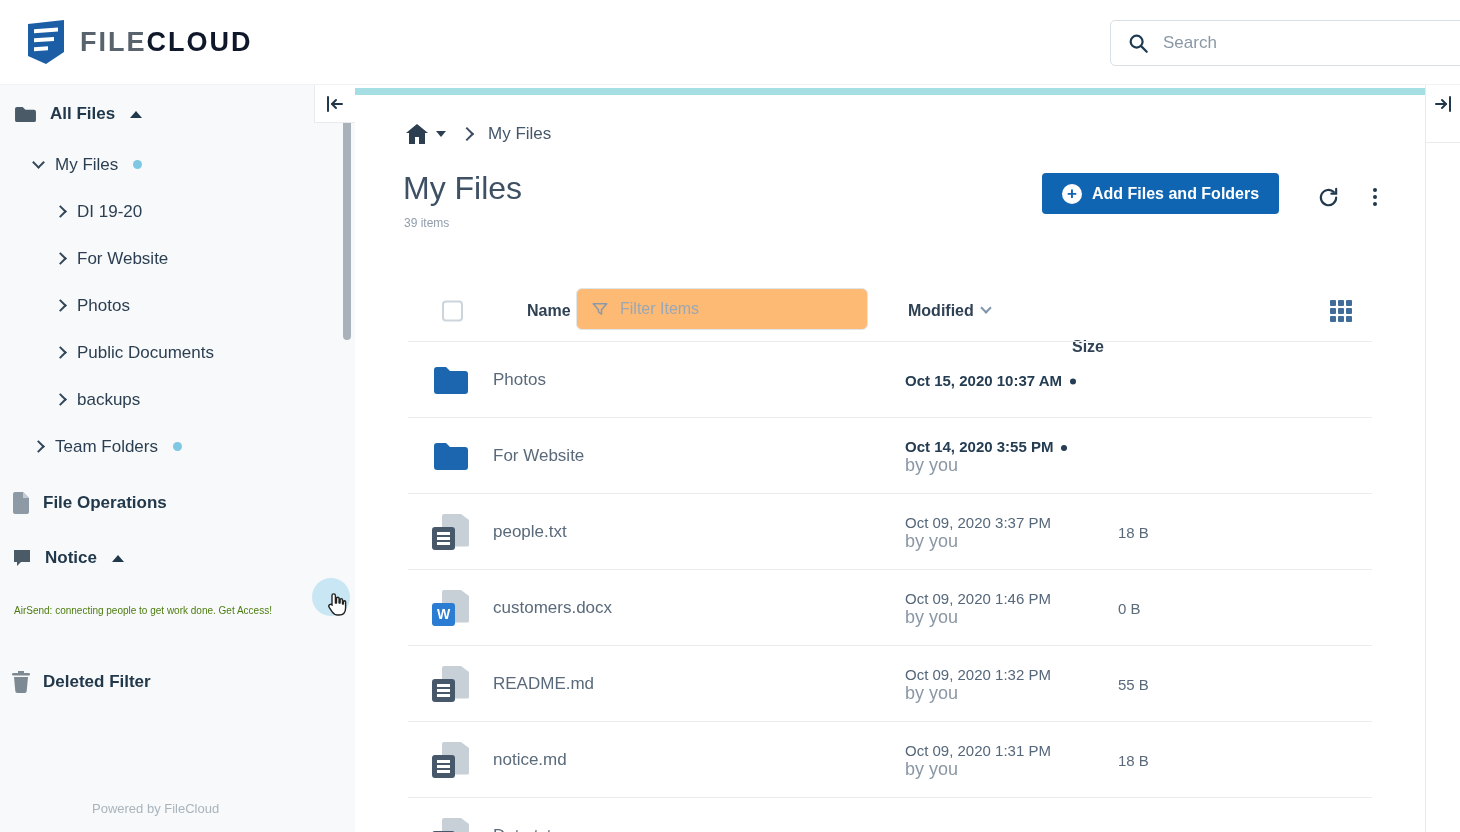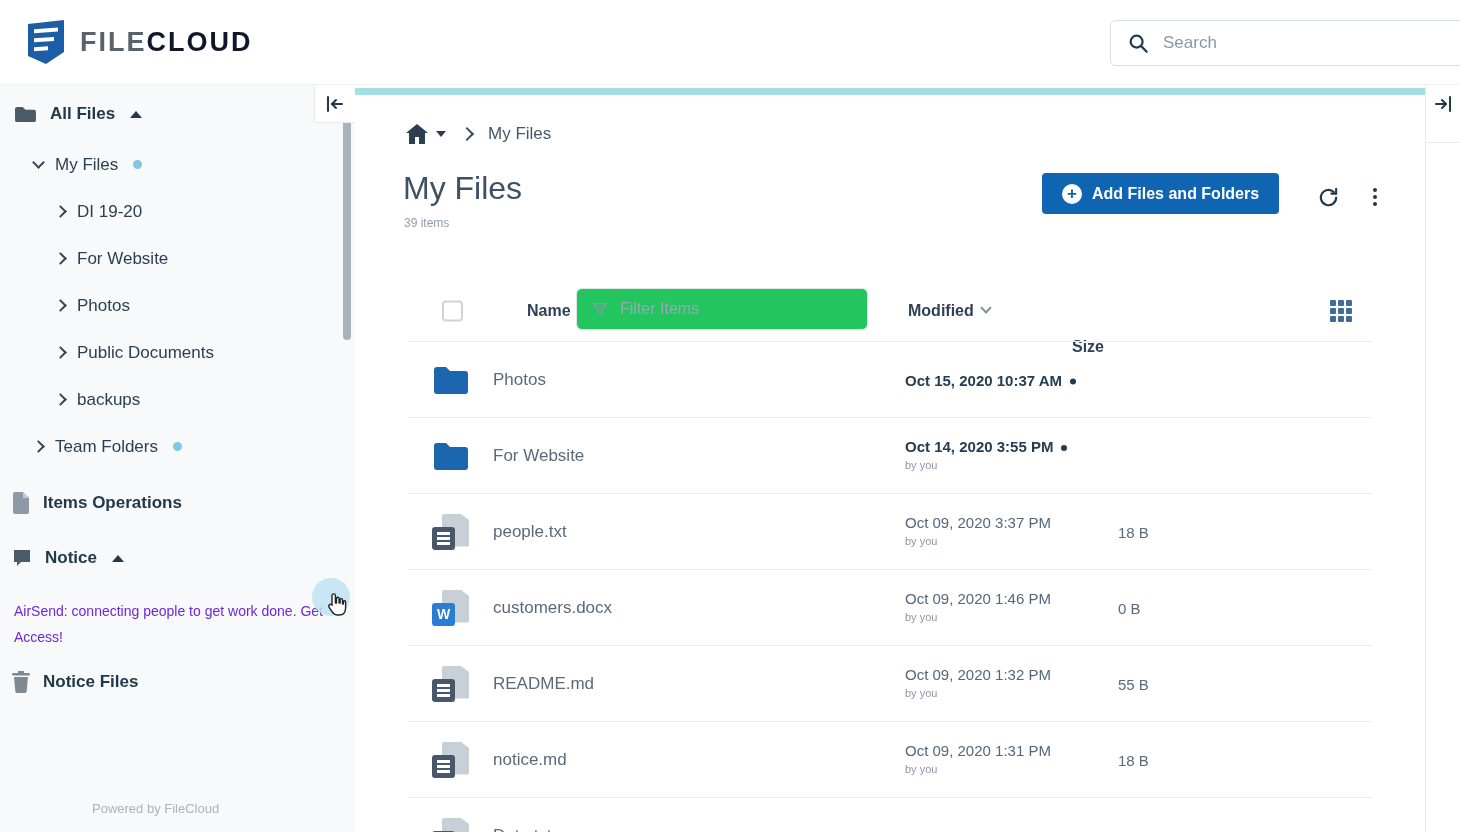--- a/index.html
+++ b/index.html
@@ -23,21 +23,21 @@
   .tree { position:absolute; top:56px; left:0; right:0; }
   .tree-item { height:47px; display:flex; align-items:center; gap:12px; font-size:17px; color:#2c3f52; cursor:pointer; }
   .tree-item.lv1 { padding-left:34px; }
   .tree-item.lv2 { padding-left:56px; }
   .tree-item.faded { opacity:.3; }
   .chev { width:9px; height:9px; border-right:2px solid #33475a; border-top:2px solid #33475a; transform:rotate(45deg); flex:none; }
   .tree-item.expanded .chev { transform:rotate(135deg); margin-top:-5px; }
   .sync-dot { width:9px; height:9px; border-radius:50%; background:#7ec8e3; margin-left:3px; flex:none; }
   .file-ops { left:12px; top:407px; }
   .notice-h { left:12px; top:463px; }
-  .notice-text { position:absolute; left:14px; top:513px; width:312px; font-size:14px; line-height:26px; color:#6d28d9; font-weight:400; }
+  .notice-text { position:absolute; left:14px; top:513px; width:312px; font-size:10px; line-height:26px; color:#4d7c0f; font-weight:400; }
   .deleted { left:12px; top:586px; }
   .powered { position:absolute; left:92px; top:716px; font-size:13px; color:#aab4bc; }
   .sb-scrollbar { position:absolute; right:4px; top:3px; width:8px; height:252px; border-radius:4px; background:#a9b2ba; cursor:grab; }
 
   
   .collapse-btn { position:absolute; left:314px; top:85px; width:41px; height:38px; background:#fff; border:1px solid #e7ebee; border-top:0; border-right:0; z-index:6; display:flex; align-items:center; justify-content:center; cursor:pointer; }
 
   
   .main { position:absolute; left:355px; top:85px; width:1070px; bottom:0; background:#fff; z-index:2; }
   .teal-bar { position:absolute; top:3px; left:0; right:0; height:7px; background:#a5dfe4; }
@@ -52,21 +52,21 @@
   .plus-circle { width:20px; height:20px; border-radius:50%; background:#fff; color:#1065b3; font-size:17px; font-weight:700; display:flex; align-items:center; justify-content:center; line-height:1; padding-bottom:1px; }
   .icon-btn { position:absolute; width:34px; height:34px; background:none; border:0; display:flex; align-items:center; justify-content:center; cursor:pointer; }
   .refresh { top:95px; left:956px; }
   .kebab { top:95px; left:1003px; }
   .dots { width:4px; height:4px; border-radius:50%; background:#22374a; box-shadow:0 -7px 0 #22374a, 0 7px 0 #22374a; }
 
   
   .table-header { position:absolute; top:195px; left:0; right:0; height:61px; }
   .checkbox { position:absolute; left:87px; top:50%; transform:translateY(-50%); width:21px; height:21px; border:2px solid #ccd5dc; border-radius:4px; background:#fff; cursor:pointer; }
   .col-name { position:absolute; left:138px; top:50%; transform:translateY(-50%); font-weight:bold; font-size:16px; color:#2f4154; cursor:pointer;margin-left:34px; }
-  .filter-box { position:absolute; left:221px; top:8px; width:292px; height:42px; border:1px solid #e0e6ea; border-radius:6px; display:flex; align-items:center; gap:11px; padding:0 14px; background:#22c55e; cursor:text; }
+  .filter-box { position:absolute; left:221px; top:8px; width:292px; height:42px; border:1px solid #e0e6ea; border-radius:6px; display:flex; align-items:center; gap:11px; padding:0 14px; background:#fdba74; cursor:text; }
   .filter-box input { border:0; outline:0; flex:1; font-size:16px; color:#3c4d61; background:transparent; font-family:inherit; }
   .filter-box input::placeholder { color:#9aa7b5; }
   .col-mod { position:absolute; left:553px; top:50%; transform:translateY(-50%); font-weight:bold; font-size:16px; color:#2f4154; display:flex; align-items:center; gap:8px; cursor:pointer; }
   .chev-sm { width:8px; height:8px; border-right:2px solid #7e95aa; border-top:2px solid #7e95aa; transform:rotate(135deg); margin-top:-5px; }
   .col-size { position:absolute; left:717px; top:50%; transform:translateY(-50%); font-weight:bold; font-size:16px; color:#2f4154; cursor:pointer;margin-top:36px; }
   .grid-toggle { position:absolute; left:975px; top:50%; transform:translateY(-50%); cursor:pointer; background:none; border:0; }
   .grid-ico { display:grid; grid-template-columns:repeat(3, 6px); grid-gap:2px; }
   .grid-ico i { width:6px; height:6px; background:#3f6c99; border-radius:1px; }
 
   
@@ -80,21 +80,21 @@
   .ic-file .badge { position:absolute; left:0; bottom:0; width:23px; height:23px; border-radius:3px; background:#47586b; display:flex; align-items:center; justify-content:center; }
   .type-word .badge { background:#2b7cd3; }
   .bars { display:block; width:13px; height:3px; background:#fff; box-shadow:0 -5px 0 #fff, 0 5px 0 #fff; }
   .wl { display:none; color:#fff; font-weight:bold; font-size:14px; line-height:1; }
   .type-word .wl { display:block; }
   .file-name { position:absolute; left:85px; top:50%; transform:translateY(-50%); font-size:17px; color:#5a6a7a; }
   .mod-cell { position:absolute; left:497px; top:50%; transform:translateY(-50%); font-size:15px; color:#55677a; line-height:19px; white-space:nowrap; }
   .mod-date.bold { font-weight:bold; color:#253d52; }
   .mod-dot { display:none; width:6px; height:6px; border-radius:50%; background:#253d52; margin-left:8px; vertical-align:middle; }
   .has-dot .mod-dot { display:inline-block; }
-  .mod-by { display:block; font-size:11px; color:#8a97a5; }
+  .mod-by { display:block; font-size:18px; color:#8a97a5; }
   .size-cell { position:absolute; left:710px; top:50%; transform:translateY(-50%); font-size:15px; color:#5a6a7a; }
 
   
   .right-strip { position:absolute; left:1425px; top:85px; right:0; bottom:0; background:#fff; border-left:1px solid #e7ebee; z-index:4; }
   .expand-right { position:absolute; top:0; left:0; right:0; height:38px; background:#fff; border:0; display:flex; align-items:center; justify-content:center; cursor:pointer; }
   .strip-line { position:absolute; top:57px; left:0; right:0; height:1px; background:#e7ebee; }
 
   
   .cursor { position:absolute; left:312px; top:578px; z-index:9; pointer-events:none; width:44px; height:52px; }
   .halo { position:absolute; left:0; top:0; width:38px; height:38px; border-radius:50%; background:#bfe3f2; opacity:.85; }
@@ -169,39 +169,39 @@
     <span class="tree-label">Team Folders</span>
     <span class="sync-dot"></span>
   </div>
       </div>
 
     <div class="sb-row file-ops">
       <svg width="18" height="22" viewBox="0 0 18 22">
           <path d="M1 2a2 2 0 0 1 2-2h8l6 6v14a2 2 0 0 1-2 2H3a2 2 0 0 1-2-2z" fill="#8d9aa6"></path>
           <path d="M11 0v6h6z" fill="#c3ccd4"></path>
         </svg>
-      <span>Items Operations</span>
+      <span>File Operations</span>
     </div>
 
     <div class="sb-row notice-h">
       <svg width="20" height="20" viewBox="0 0 20 20">
           <path d="M2 2h16v12H9l-4 4v-4H2z" fill="#4a5a66"></path>
         </svg>
       <span>Notice</span>
       <span class="tri-up"></span>
     </div>
     <p class="notice-text">AirSend: connecting people to get work done. Get Access!</p>
 
     <div class="sb-row deleted">
       <svg width="18" height="22" viewBox="0 0 18 22" fill="#7d8a94">
           <rect x="0" y="2" width="18" height="2.6" rx="1.3"></rect>
           <path d="M6 0h6v2H6z"></path>
           <path d="M2 6h14l-1.3 14a2 2 0 0 1-2 2H5.3a2 2 0 0 1-2-2z"></path>
         </svg>
-      <span>Notice Files</span>
+      <span>Deleted Filter</span>
     </div>
 
     <div class="powered">Powered by FileCloud</div>
     <div class="sb-scrollbar"></div>
   </aside>
 
   <button class="collapse-btn">
     <svg width="18" height="16" viewBox="0 0 18 16" fill="none" stroke="#22374a" stroke-width="2" stroke-linecap="round" stroke-linejoin="round">
       <path d="M2 1v14"></path>
         <path d="M16 8H6"></path>

